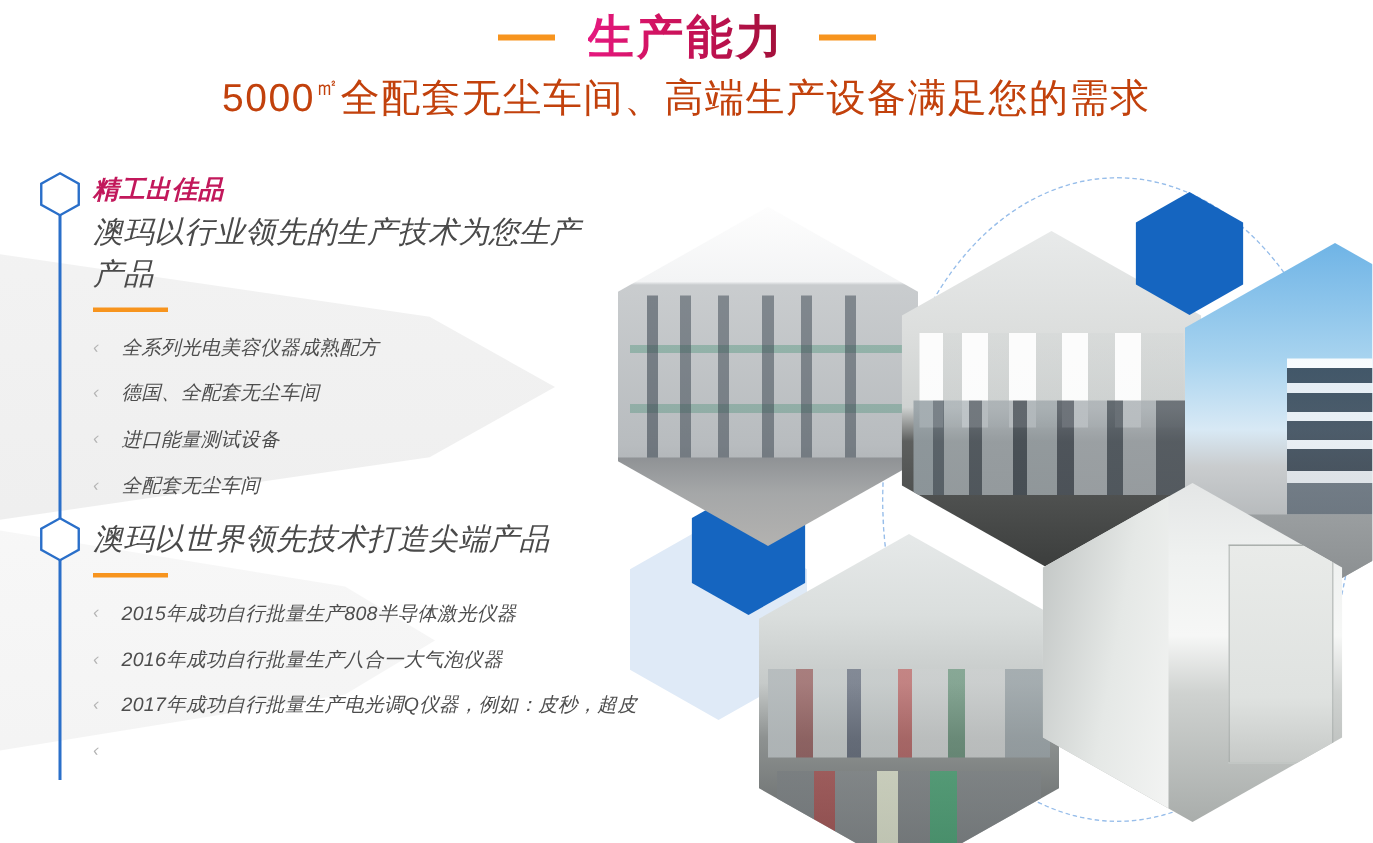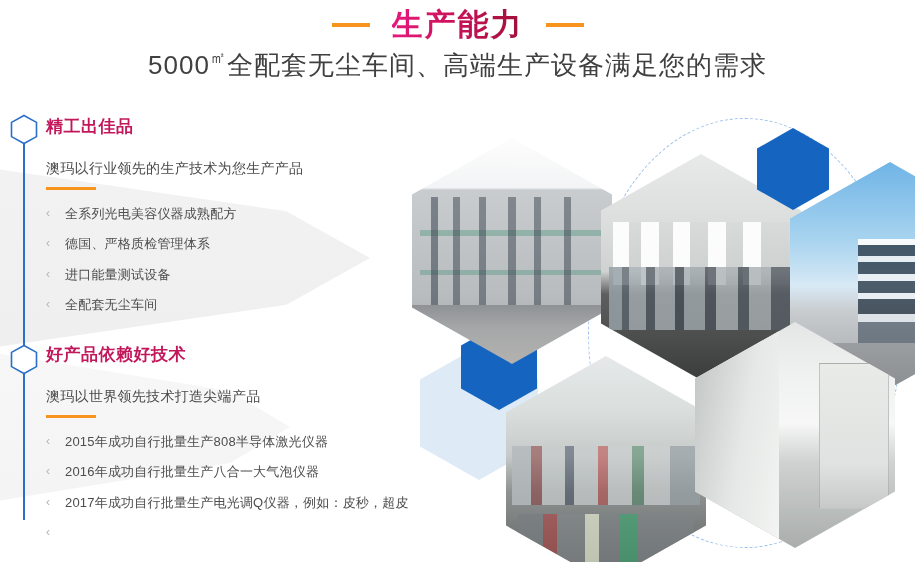--- a/index.html
+++ b/index.html
@@ -44,27 +44,27 @@
   .main-title {
     font-size: 31px; font-weight: bold; letter-spacing: 2px;
     background: linear-gradient(90deg, #e5187f 0%, #d0135f 38%, #a01038 100%);
     -webkit-background-clip: text; background-clip: text;
     -webkit-text-fill-color: transparent; color: #b01040;
     line-height: 1.1;
   }
   .sub-title {
     position: absolute; left: 0; top: 48px; width: 915px;
     text-align: center;
-    font-size: 26px; color: #404040; letter-spacing: 1px;
+    font-size: 26px; color: #c2410c; letter-spacing: 1px;
     white-space: nowrap;
   }
   .sub-title .sup { font-size: 16px; vertical-align: top; }
 
   
-  .left-col { position: absolute; left: 0; top: 106px; width: 400px; height: 456px; }
+  .left-col { position: absolute; left: 16px; top: 106px; width: 400px; height: 456px; font-style: italic; }
 
   .timeline {
     position: absolute; left: 23px; top: 22px;
     width: 2px; height: 392px; background: #2a6fc9;
   }
 
   .hex-marker {
     position: absolute; left: 10px;
     width: 28px; height: 31px; z-index: 3;
   }
@@ -74,21 +74,21 @@
 
   .block { position: absolute; left: 46px; width: 340px; }
   .block.b1 { top: 10px; }
   .block.b2 { top: 238px; }
 
   .blk-title {
     font-size: 17px; font-weight: bold; color: #c2185b;
     letter-spacing: .5px; line-height: 1.35;
   }
   .blk-sub {
-    font-size: 14px; color: #4a4a4a; margin-top: 20px;
+    font-size: 20px; color: #4a4a4a; margin-top: 2px;
     letter-spacing: .3px; line-height: 1.4;
   }
   .blk-rule { width: 50px; height: 3px; background: #f7941e; margin-top: 8px; }
 
   .bullets { margin-top: 15px; list-style: none; }
   .bullets li {
     position: relative; padding-left: 19px;
     font-size: 13px; color: #4d4d4d;
     line-height: 1.35; margin-bottom: 13px;
     letter-spacing: .2px; white-space: nowrap;
@@ -249,34 +249,33 @@
         <polygon points="14,1.5 26.5,8.4 26.5,22.6 14,29.5 1.5,22.6 1.5,8.4" fill="#ffffff" stroke="#2a6fc9" stroke-width="1.6"></polygon>
       </svg>
     </div>
 
     <div class="block b1">
       <div class="blk-title">精工出佳品</div>
       <div class="blk-sub">澳玛以行业领先的生产技术为您生产产品</div>
       <div class="blk-rule"></div>
       <ul class="bullets">
         <li><span class="chev">‹</span><span>全系列光电美容仪器成熟配方</span></li>
-        <li><span class="chev">‹</span><span>德国、严格质检管理体系</span></li>
+        <li><span class="chev">‹</span><span>德国、全配套无尘车间</span></li>
         <li><span class="chev">‹</span><span>进口能量测试设备</span></li>
         <li><span class="chev">‹</span><span>全配套无尘车间</span></li>
       </ul>
     </div>
 
     <div class="hex-marker m2">
       <svg width="28" height="31" viewBox="0 0 28 31">
         <polygon points="14,1.5 26.5,8.4 26.5,22.6 14,29.5 1.5,22.6 1.5,8.4" fill="#ffffff" stroke="#2a6fc9" stroke-width="1.6"></polygon>
       </svg>
     </div>
 
     <div class="block b2">
-      <div class="blk-title">好产品依赖好技术</div>
       <div class="blk-sub">澳玛以世界领先技术打造尖端产品</div>
       <div class="blk-rule"></div>
       <ul class="bullets">
         <li><span class="chev">‹</span><span>2015年成功自行批量生产808半导体激光仪器</span></li>
         <li><span class="chev">‹</span><span>2016年成功自行批量生产八合一大气泡仪器</span></li>
         <li><span class="chev">‹</span><span>2017年成功自行批量生产电光调Q仪器，例如：皮秒，超皮</span></li>
         <li><span class="chev">‹</span></li>
       </ul>
     </div>
   </div>

